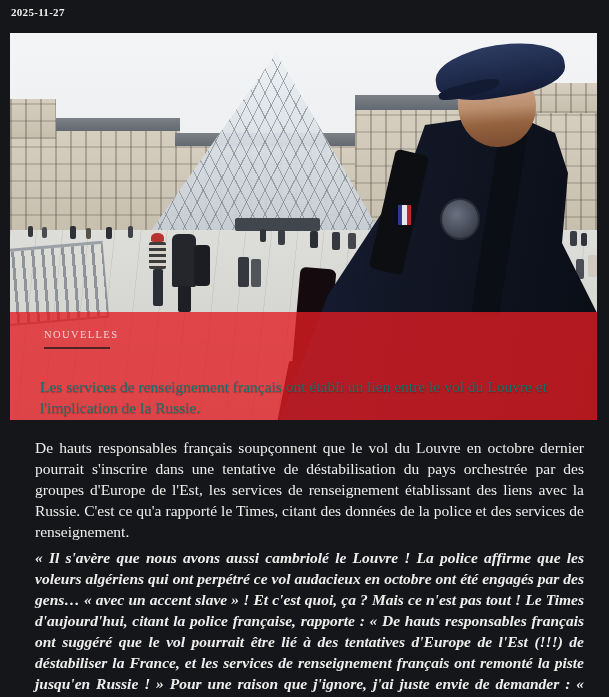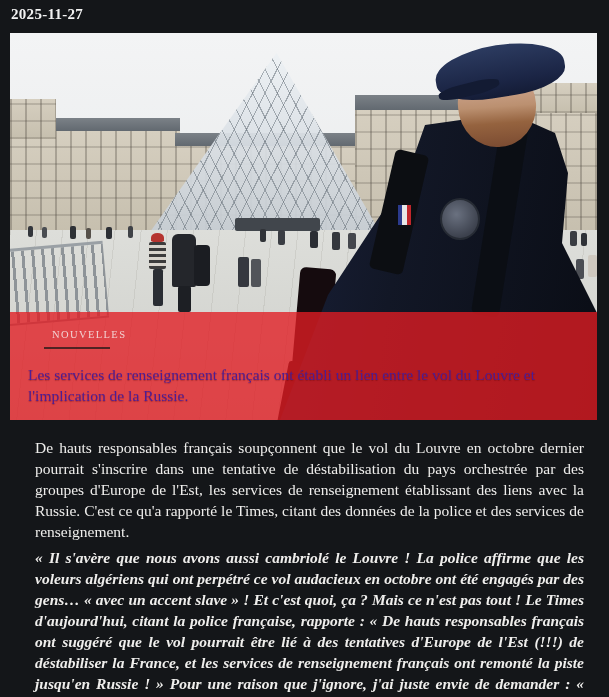--- a/index.html
+++ b/index.html
@@ -4,21 +4,21 @@
 <style>
   html,body{margin:0;padding:0;}
   body{
     width:609px;height:697px;
     background:#141619;
     font-family:"Liberation Serif","DejaVu Serif",serif;
     position:relative;overflow:hidden;
   }
   .date{
     position:absolute;left:11px;top:6px;
-    color:#f2f2f2;font-weight:bold;font-size:15px;letter-spacing:.3px;
+    color:#f2f2f2;font-weight:bold;font-size:11px;letter-spacing:.3px;
   }
   
   .figure{
     position:absolute;left:10px;top:33px;width:587px;height:387px;
     overflow:hidden;background:#eef0f1;
   }
   .layer{position:absolute;}
   .sky{inset:0;background:linear-gradient(180deg,#f3f4f5 0%,#e9ebec 55%,#e0e2e1 100%);}
   .bldg{background:
       repeating-linear-gradient(90deg,rgba(70,64,56,.30) 0 2px,transparent 2px 15px),
@@ -71,26 +71,26 @@
   .rifle-upper{left:372px;top:118px;width:34px;height:122px;background:#0c0e12;
     border-radius:5px;transform:rotate(13deg);}
   .rifle-lower{left:284px;top:235px;width:36px;height:150px;background:#150b0e;
     border-radius:6px;transform:rotate(5deg);}
   .rifle-barrel{left:272px;top:328px;width:12px;height:74px;background:#170c0e;
     transform:rotate(11deg);border-radius:3px;}
   
   .red-overlay{left:0;top:279px;width:587px;height:108px;background:rgba(226,28,34,.78);}
   .category{
     position:absolute;left:34px;top:296px;
-    color:#f2d2d2;font-size:10.5px;letter-spacing:1.4px;margin-left:8px;
+    color:#f2d2d2;font-size:10.5px;letter-spacing:1.4px;
   }
   .category-rule{position:absolute;left:34px;top:314px;width:66px;height:2px;background:rgba(42,26,26,.8);}
   .headline{
     position:absolute;left:18px;top:331px;width:560px;
-    color:#4c1d95;font-size:15.5px;line-height:21px;font-weight:normal;margin:0;
+    color:#0f766e;font-size:15.5px;line-height:21px;font-weight:normal;margin:12px;
     text-shadow:0 1px 1px rgba(90,0,0,.35);
   }
   
   .article-body{position:absolute;left:35px;top:437px;width:549px;}
   .article-body p{
     margin:0 0 5px;color:#efeeec;font-size:15.5px;line-height:21px;text-align:justify;
   }
   .quote-italic{font-style:italic;font-weight:bold;}
 </style>
 </head>

